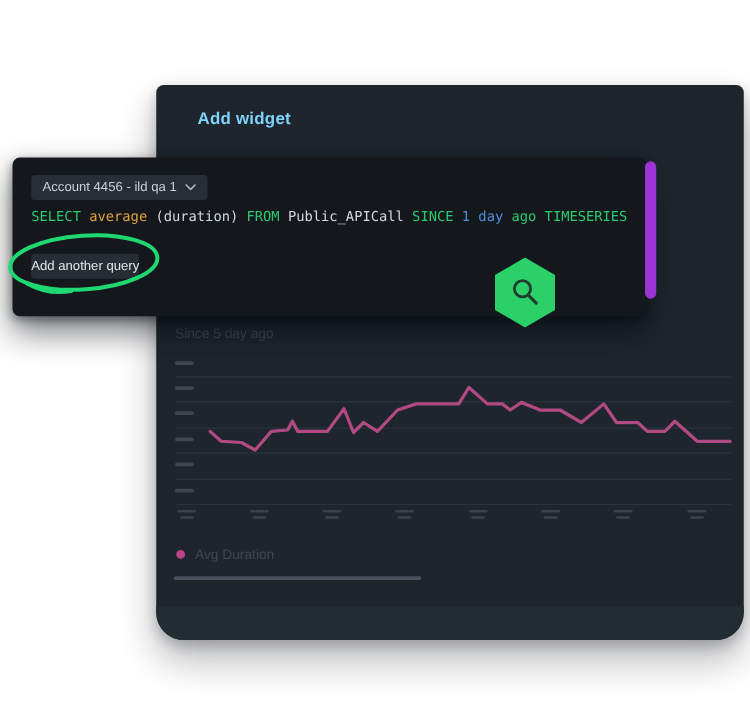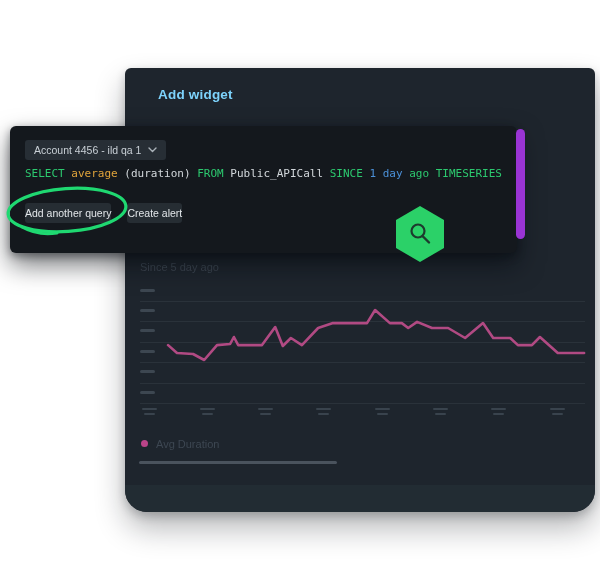--- a/index.html
+++ b/index.html
@@ -109,21 +109,20 @@
       <span>Account 4456 - ild qa 1</span>
       <svg class="chev" width="9" height="6" viewBox="0 0 9 6">
         <path d="M1 1l3.5 3.5L8 1" fill="none" stroke="#aab2b9" stroke-width="1.4" stroke-linecap="round" stroke-linejoin="round"></path>
       </svg>
     </button>
 
     <div class="query-line" id="query-tokens"><span style="color: rgb(44, 201, 111);">SELECT</span><span style="color: rgb(223, 163, 59);"> average</span><span style="color: rgb(211, 216, 220);"> (duration)</span><span style="color: rgb(44, 201, 111);"> FROM</span><span style="color: rgb(211, 216, 220);"> Public_APICall</span><span style="color: rgb(44, 201, 111);"> SINCE</span><span style="color: rgb(75, 144, 216);"> 1 day</span><span style="color: rgb(44, 201, 111);"> ago</span><span style="color: rgb(44, 201, 111);"> TIMESERIES</span></div>
 
     <div class="btn-row">
       <button class="q-btn">Add another query</button>
-      <button class="q-btn">Create alert</button>
     </div>
   </div>
 
   <div class="vscroll" style="background: rgb(154, 52, 212);"></div>
 
   <svg class="annotation-svg" viewBox="0 0 140 58">
     <ellipse id="anno-ellipse" cx="67" cy="28" rx="59" ry="21.5" transform="rotate(-4 67 28)" fill="none" stroke-width="3.2" stroke-linecap="round" stroke="#1fd871"></ellipse>
     <path id="anno-tail" d="M22 45 Q38 54 57 51" fill="none" stroke-width="3" stroke-linecap="round" stroke="#1fd871"></path>
   </svg>
 

